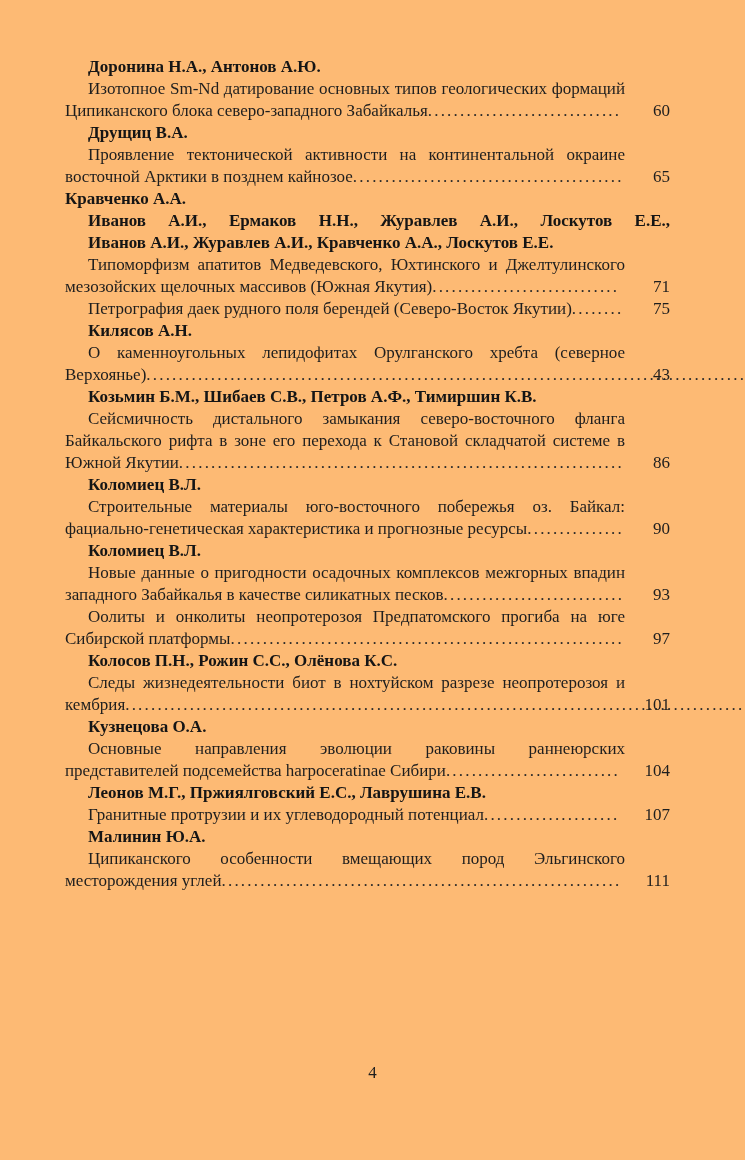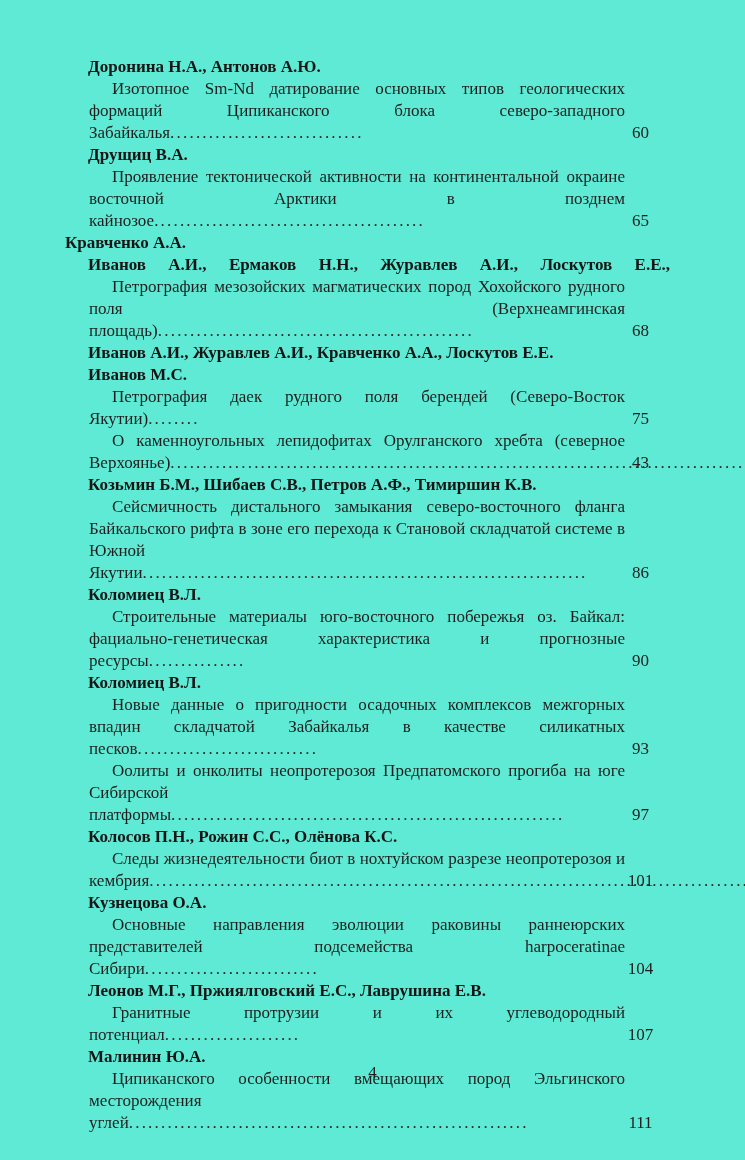--- a/index.html
+++ b/index.html
@@ -11,21 +11,21 @@
     height: 1160px;
     position: relative;
     background: #f8f8f6;
     font-family: "Liberation Serif", "DejaVu Serif", serif;
     color: #1e1e1e;
     overflow: hidden;
   }
   .page {
     position: absolute;
     inset: 0;
-    background: #5eead4;
+    background: #fdba74;
   }
   .toc {
     position: absolute;
     left: 65px;
     top: 56px;
     width: 605px;
     font-size: 17px;
     line-height: 22px;
   }
   .entry { margin: 0; }
@@ -34,32 +34,31 @@
     color: #151515;
     text-align: justify;
   }
   .authors-line.first { text-indent: 23px; }
   .authors-line.stretch { text-align-last: justify; }
   .entry-title {
     position: relative;
     text-align: justify;
     text-indent: 23px;
     padding-right: 45px;
-    margin-left: 24px;
   }
   .leader {
     letter-spacing: 2.2px;
     color: #2a2a2a;
   }
   .page-num {
     position: absolute;
-    right: 7px;
+    right: 0;
     bottom: 0;
     width: 45px;
-    text-align: center;
+    text-align: right;
     text-indent: 0;
     color: #1e1e1e;
   }
   .folio {
     position: absolute;
     left: 0;
     top: 1063px;
     width: 745px;
     text-align: center;
     font-size: 17px;
@@ -83,40 +82,40 @@
           <div class="authors-line first">Друщиц В.А.</div>
         </div>
     <div class="entry-title"><span class="title-text">Проявление тектонической активности на континентальной окраине восточной Арктики в позднем кайнозое</span><span class="leader">..........................................</span><span class="page-num">65</span></div>
   </div>
 
   <div class="entry">
     <div class="authors">
           <div class="authors-line">Кравченко А.А.</div>
           <div class="authors-line first stretch">Иванов А.И., Ермаков Н.Н., Журавлев А.И., Лоскутов Е.Е.,</div>
         </div>
-    <div class="entry-title"><span class="title-text">Петрография мезозойских магматических пород Хохойского рудного поля (Верхнеамгинская площадь)</span><span class="leader">.................................................</span><span class="page-num">68</span></div>
   </div>
 
   <div class="entry">
     <div class="authors">
           <div class="authors-line first">Иванов А.И., Журавлев А.И., Кравченко А.А., Лоскутов Е.Е.</div>
         </div>
+    <div class="entry-title"><span class="title-text">Типоморфизм апатитов Медведевского, Юхтинского и Джелтулинского мезозойских щелочных массивов (Южная Якутия)</span><span class="leader">.............................</span><span class="page-num">71</span></div>
   </div>
 
   <div class="entry">
-    <div class="authors">
-          <div class="authors-line first">Иванов М.С.</div>
-        </div>
     <div class="entry-title"><span class="title-text">Петрография даек рудного поля берендей (Северо-Восток Якутии)</span><span class="leader">........</span><span class="page-num">75</span></div>
   </div>
 
   <div class="entry">
   </div>
 
   <div class="entry">
+    <div class="authors">
+          <div class="authors-line first">Килясов А.Н.</div>
+        </div>
     <div class="entry-title"><span class="title-text">О каменноугольных лепидофитах Орулганского хребта (северное Верхоянье)</span><span class="leader">........................................................................................................................................................................................................</span><span class="page-num">43</span></div>
   </div>
 
   <div class="entry">
     <div class="authors">
           <div class="authors-line first">Козьмин Б.М., Шибаев С.В., Петров А.Ф., Тимиршин К.В.</div>
         </div>
     <div class="entry-title"><span class="title-text">Сейсмичность дистального замыкания северо-восточного фланга Байкальского рифта в зоне его перехода к Становой складчатой системе в Южной Якутии</span><span class="leader">.....................................................................</span><span class="page-num">86</span></div>
   </div>
 
@@ -124,21 +123,21 @@
     <div class="authors">
           <div class="authors-line first">Коломиец В.Л.</div>
         </div>
     <div class="entry-title"><span class="title-text">Строительные материалы юго-восточного побережья оз. Байкал: фациально-генетическая характеристика и прогнозные ресурсы</span><span class="leader">...............</span><span class="page-num">90</span></div>
   </div>
 
   <div class="entry">
     <div class="authors">
           <div class="authors-line first">Коломиец В.Л.</div>
         </div>
-    <div class="entry-title"><span class="title-text">Новые данные о пригодности осадочных комплексов межгорных впадин складчатой Забайкалья в качестве силикатных песков</span><span class="leader">............................</span><span class="page-num">93</span></div>
+    <div class="entry-title"><span class="title-text">Новые данные о пригодности осадочных комплексов межгорных впадин западного Забайкалья в качестве силикатных песков</span><span class="leader">............................</span><span class="page-num">93</span></div>
   </div>
 
   <div class="entry">
     <div class="entry-title"><span class="title-text">Оолиты и онколиты неопротерозоя Предпатомского прогиба на юге Сибирской платформы</span><span class="leader">.............................................................</span><span class="page-num">97</span></div>
   </div>
 
   <div class="entry">
     <div class="authors">
           <div class="authors-line first">Колосов П.Н., Рожин С.С., Олёнова К.С.</div>
         </div>

